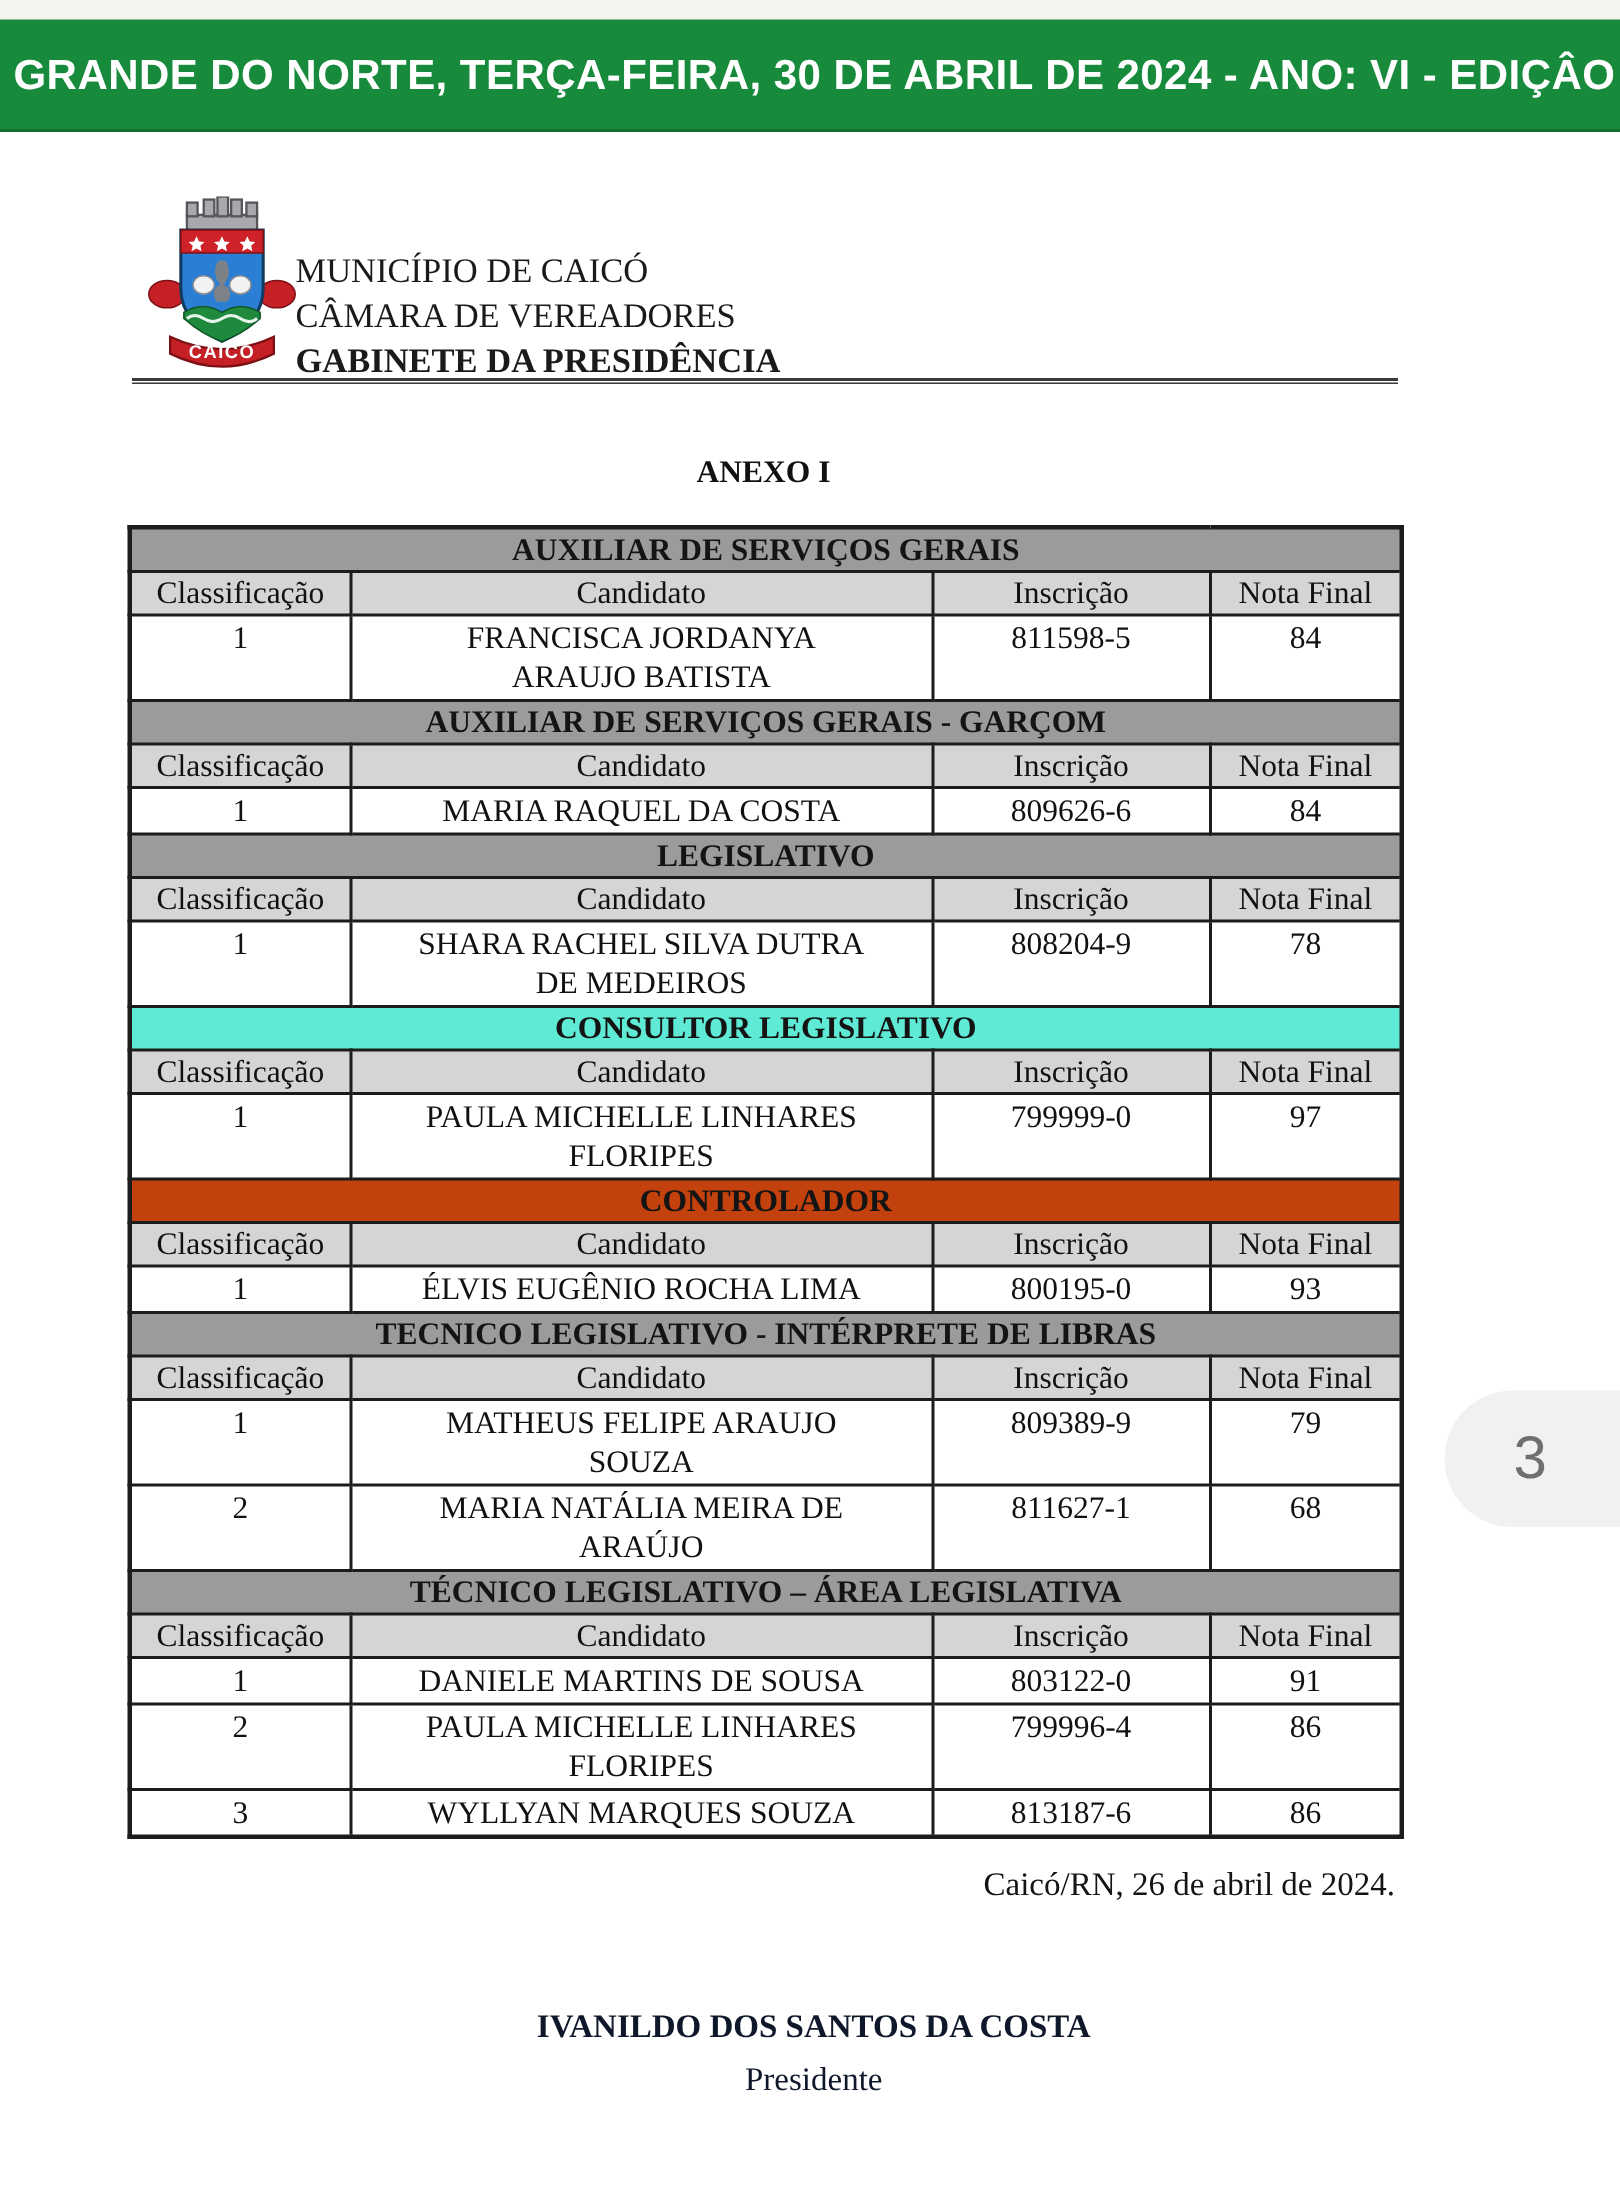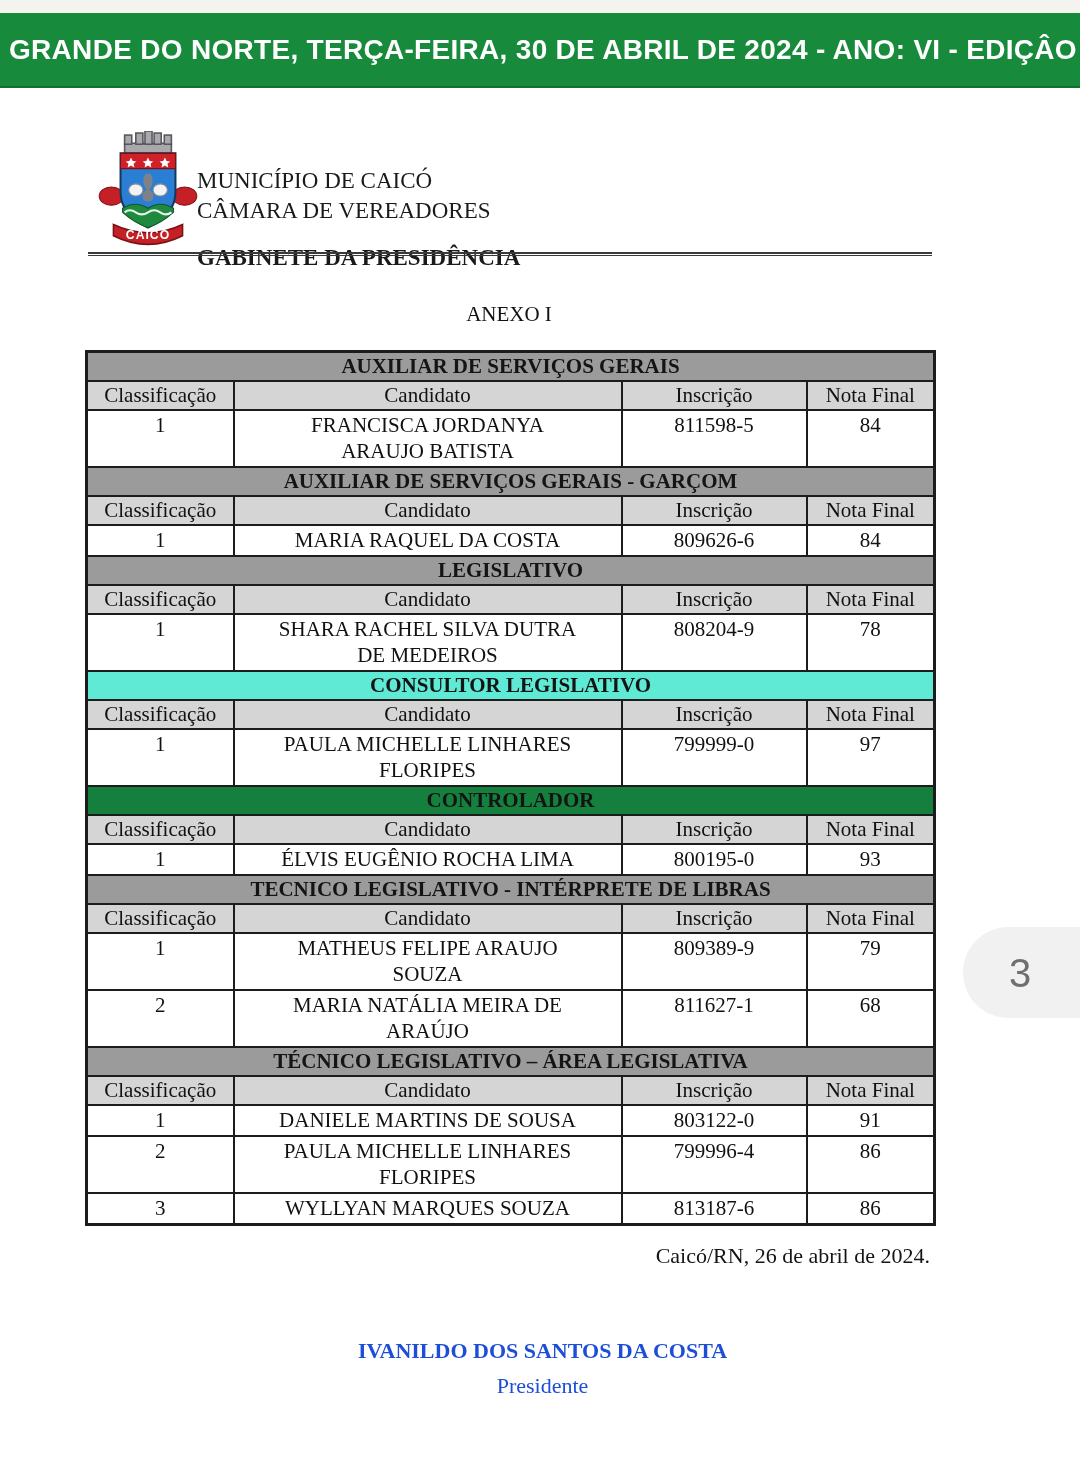--- a/index.html
+++ b/index.html
@@ -13,50 +13,50 @@
     position:absolute; left:0; top:13px; width:1080px; height:75px;
     background:#178a3c; color:#ffffff; display:flex; align-items:center;
     font-family:"Liberation Sans", sans-serif; font-weight:bold;
     font-size:28px; letter-spacing:0.3px; padding-left:9px;
     border-bottom:2px solid #12702f; white-space:nowrap; overflow:hidden;
   }
 
   .crest { position:absolute; left:97px; top:131px; width:102px; height:120px; }
 
   .letterhead { position:absolute; left:197px; top:166px; font-size:23px; line-height:30px; color:#1a1a1a;font-family:Liberation Serif, serif; }
-  .letterhead .lh3 { font-weight:bold;margin-top:17px; }
+  .letterhead .lh3 { font-weight:bold; }
 
   .double-rule {
     position:absolute; left:88px; top:252px; width:844px; height:4px;
     border-top:2px solid #3a3a3a; border-bottom:1px solid #3a3a3a;
   }
 
   .doc-title {
     position:absolute; left:85px; top:302px; width:848px; text-align:center;
-    font-weight:normal; font-size:21px; color:#111;
+    font-weight:bold; font-size:21px; color:#111;
   }
 
   table.results {
     position:absolute; left:85px; top:350px; width:848px;
     border-collapse:collapse; table-layout:fixed;
     font-size:21px; color:#111;
   }
   table.results th, table.results td { border:2px solid #1c1c1c; text-align:center; }
   table.results { border:3px solid #1c1c1c; }
   th.sec  { background:#9b9b9b; font-weight:bold; font-size:21px; line-height:25px; padding:1px 2px; color:#141414; }
   th.col  { background:#d5d5d5; font-weight:normal; font-size:21px; line-height:25px; padding:1px 2px; }
   table.results td { background:#ffffff; vertical-align:top; line-height:26px; padding:1px 4px 2px; }
   td.cand { white-space:pre-line; }
 
   .dateline {
     position:absolute; left:85px; top:1243px; width:845px; text-align:right;
     font-size:22px; color:#141414;
   }
 
-  .signature { position:absolute; left:85px; top:1338px; width:915px; text-align:center; color:#1d4ed8; }
+  .signature { position:absolute; left:85px; top:1338px; width:915px; text-align:center; color:#0f172a; }
   .signature .sig-name { font-weight:bold; font-size:22px; }
   .signature .sig-role { font-size:22px; margin-top:9px; }
 
   .page-pill {
     position:absolute; left:963px; top:927px; width:165px; height:91px;
     background:#f1f1f1; border-radius:46px;
   }
   .page-pill .num {
     position:absolute; left:46px; top:50%; transform:translateY(-50%);
     font-family:"Liberation Sans", sans-serif; font-size:40px; color:#6f6f6f;
@@ -184,21 +184,21 @@
           <th class="col" style="background: rgb(213, 213, 213);">Nota Final</th>
         </tr>
         <tr>
           <td>1</td>
           <td class="cand">PAULA MICHELLE LINHARES
 FLORIPES</td>
           <td>799999-0</td>
           <td>97</td>
         </tr>
         <tr>
-          <th class="sec" colspan="4" style="background: #15803d;">CONTROLADOR</th>
+          <th class="sec" colspan="4" style="background: #c2410c;">CONTROLADOR</th>
         </tr>
         <tr>
           <th class="col" style="background: rgb(213, 213, 213);">Classificação</th>
           <th class="col" style="background: rgb(213, 213, 213);">Candidato</th>
           <th class="col" style="background: rgb(213, 213, 213);">Inscrição</th>
           <th class="col" style="background: rgb(213, 213, 213);">Nota Final</th>
         </tr>
         <tr>
           <td>1</td>
           <td class="cand">ÉLVIS EUGÊNIO ROCHA LIMA</td>

